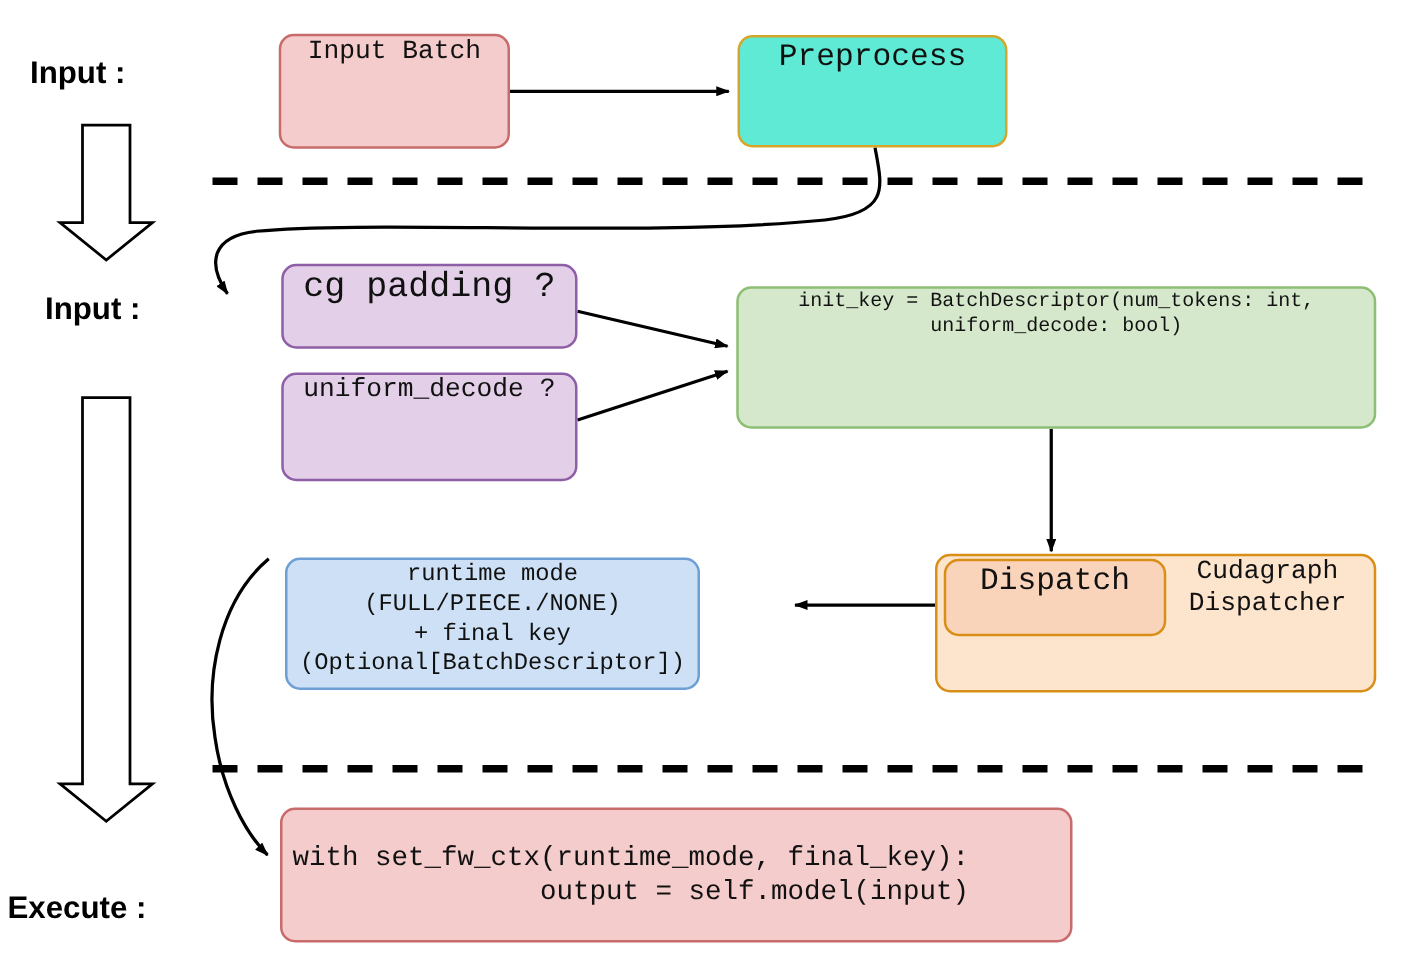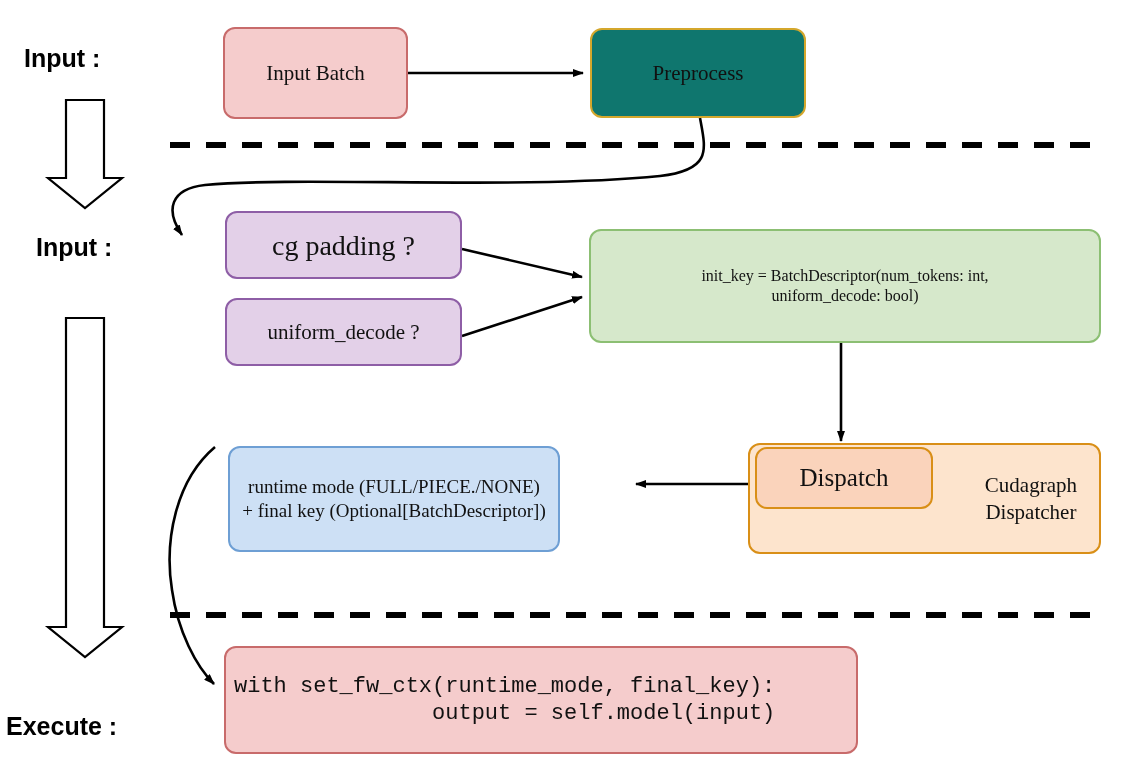--- a/index.html
+++ b/index.html
@@ -7,23 +7,23 @@
   #stage{position:relative;width:1142px;height:770px;background:#fff;}
   #svg{position:absolute;left:0;top:0;width:1142px;height:770px;}
 
   .stage-label{
     position:absolute;font-family:"Liberation Sans",sans-serif;
     font-weight:bold;font-size:25px;color:#000;white-space:nowrap;
   }
 
   .node{
     position:absolute;box-sizing:border-box;
-    display:flex;align-items:center;justify-content:center;
+    display:flex;align-items:flex-start;justify-content:center;
     text-align:center;border-radius:12px;border-width:2px;border-style:solid;
-    font-family:Liberation Serif, serif;color:#111;
+    font-family:Liberation Mono, monospace;color:#111;
     line-height:1.25;
   }
   .node.code{
     font-family:"Liberation Mono",monospace;
     justify-content:flex-start;align-items:center;
     text-align:right;white-space:pre;
   }
 </style>
 </head>
 <body>
@@ -59,29 +59,29 @@
   </svg>
 
   <div class="stage-label" style="left:24px;top:44px;">Input :</div>
   <div class="stage-label" style="left:36px;top:233px;">Input :</div>
   <div class="stage-label" style="left:6px;top:668px;margin-top:44px;">Execute :</div>
 
   <div class="node" style="left:223px;top:27px;width:185px;height:92px;background:#f5cccc;border-color:#c86b6b;font-size:21px;">
     <span>Input Batch</span>
   </div>
 
-  <div class="node" style="left:590px;top:28px;width:216px;height:90px;background:#0f766e;border-color:#d4a72c;font-size:21px;">
+  <div class="node" style="left:590px;top:28px;width:216px;height:90px;background:#5eead4;border-color:#d4a72c;font-size:25px;">
     <span>Preprocess</span>
   </div>
 
   <div class="node" style="left:225px;top:211px;width:237px;height:68px;background:#e3d0e8;border-color:#8e5ea6;font-size:28px;">
     <span>cg padding ?</span>
   </div>
 
-  <div class="node" style="left:225px;top:298px;width:237px;height:68px;background:#e3d0e8;border-color:#8e5ea6;font-size:21px;">
+  <div class="node" style="left:225px;top:298px;width:237px;height:87px;background:#e3d0e8;border-color:#8e5ea6;font-size:21px;">
     <span>uniform_decode ?</span>
   </div>
 
   <div class="node" style="left:589px;top:229px;width:512px;height:114px;background:#d6e8cb;border-color:#8cbf73;font-size:16px;white-space:pre-line;">
     <span>init_key = BatchDescriptor(num_tokens: int,
 uniform_decode: bool)</span>
   </div>
 
   <div class="node" style="left:748px;top:443px;width:353px;height:111px;background:#fde4cd;border-color:#d98f17;font-size:21px;white-space:pre-line;justify-content:flex-end;padding-right:22px;">
     <span>Cudagraph

